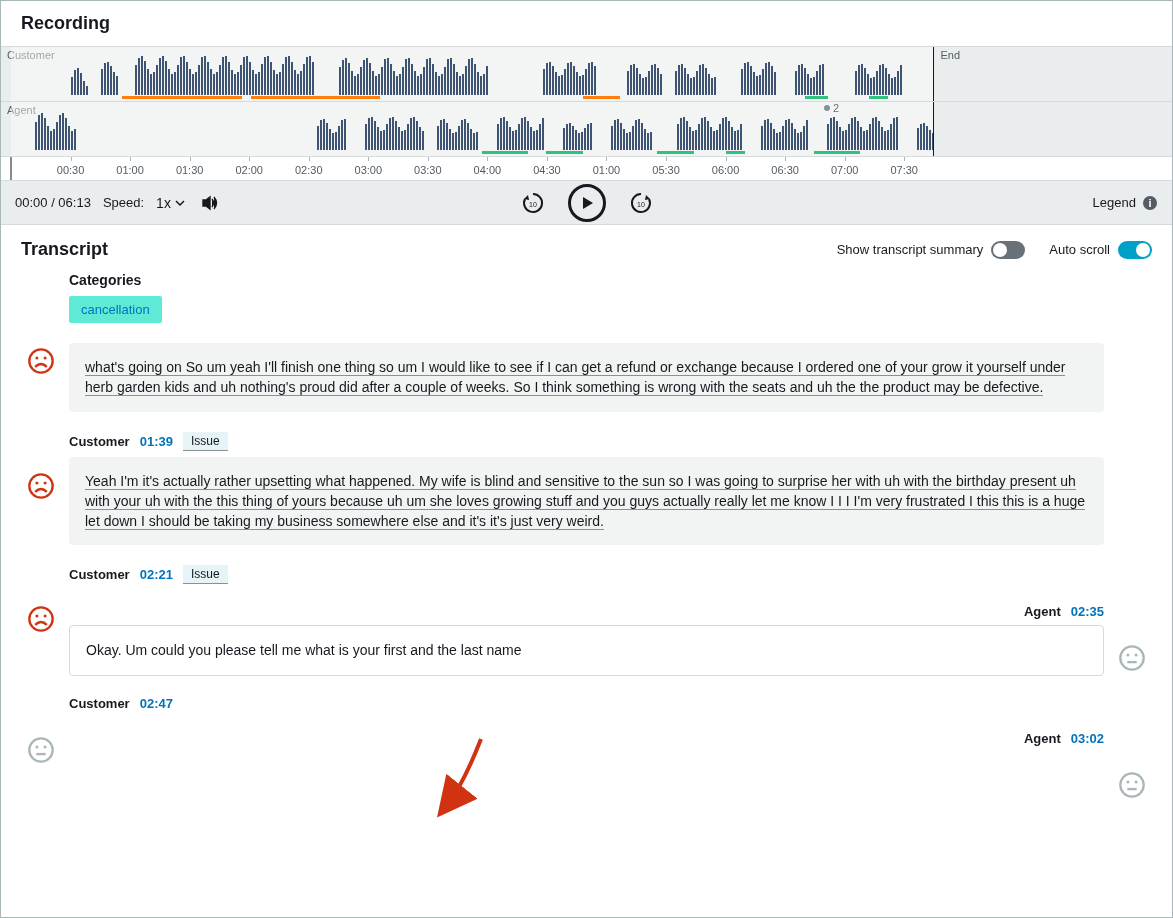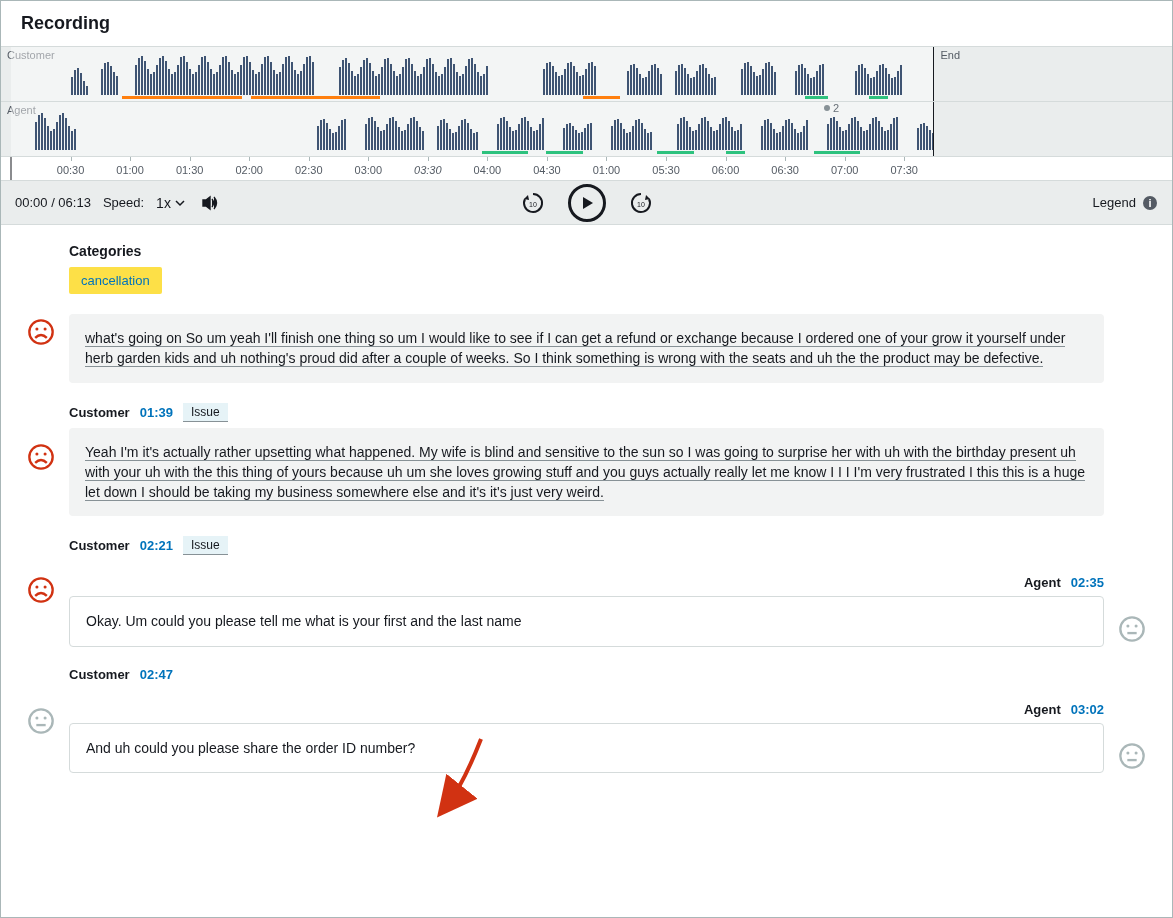--- a/index.html
+++ b/index.html
@@ -40,21 +40,21 @@
   .legend { position:absolute; right:14px; font-size:13px; display:flex; align-items:center; gap:6px;}
   
   .transcript { padding:10px 20px 40px 20px; height:680px; overflow:hidden;}
   .trow { display:flex; justify-content:space-between; align-items:center; margin-bottom:6px;}
   .toggle { display:inline-flex; align-items:center; gap:8px; font-size:13px;}
   .sw { width:34px; height:18px; border-radius:9px; position:relative; cursor:pointer;}
   .sw.off{ background:#687078;} .sw.on{ background:#00a1c9;}
   .sw b{position:absolute; width:14px; height:14px; background:#fff; border-radius:50%; top:2px;}
   .sw.off b{left:2px;} .sw.on b{right:2px;}
   .cat-title{ font-weight:700; margin:8px 0 8px 48px;}
-  .chip{ display:inline-block; background:#fde047; color:#0073bb; padding:6px 12px; border-radius:2px; font-size:13px; margin-left:48px;}
+  .chip{ display:inline-block; background:#5eead4; color:#0073bb; padding:6px 12px; border-radius:2px; font-size:13px; margin-left:48px;}
   .msg-block{ position:relative; margin:20px 0 6px 0;}
   .meta { font-size:13px; margin:0 0 6px 48px; display:flex; align-items:center; gap:10px;}
   .meta .who{font-weight:700;} .meta .ts{color:#0073bb; font-weight:600;}
   .tag{ background:#e6f3f7; color:#16191f; padding:2px 8px; font-size:12px; border-bottom:1px solid #879196;}
   .meta.right{ justify-content:flex-end; margin:0 48px 6px 0;}
   .bubble{ margin:0 48px; padding:14px 16px; border-radius:4px; font-size:14px; line-height:1.45;}
   .bubble.cust{ background:#f2f3f3;}
   .bubble.agent{ background:#fff; border:1px solid #d5dbdb;}
   .under{ border-bottom:1px solid #879196; display:inline;}
   .senti { position:absolute; left:6px; top:40px; width:28px; height:28px;}
@@ -859,21 +859,21 @@
         <div style="left: 129.097px;">01:00</div>
         <i style="left: 188.645px;"></i>
         <div style="left: 188.645px;">01:30</div>
         <i style="left: 248.194px;"></i>
         <div style="left: 248.194px;">02:00</div>
         <i style="left: 307.742px;"></i>
         <div style="left: 307.742px;">02:30</div>
         <i style="left: 367.29px;"></i>
         <div style="left: 367.29px;">03:00</div>
         <i style="left: 426.839px;"></i>
-        <div style="left: 426.839px; font-style: italic;">03:30</div>
+        <div style="left: 426.839px;">03:30</div>
         <i style="left: 486.387px;"></i>
         <div style="left: 486.387px;">04:00</div>
         <i style="left: 545.935px;"></i>
         <div style="left: 545.935px;">04:30</div>
         <i style="left: 605.484px;"></i>
         <div style="left: 605.484px;">01:00</div>
         <i style="left: 665.032px;"></i>
         <div style="left: 665.032px;">05:30</div>
         <i style="left: 724.581px;"></i>
         <div style="left: 724.581px;">06:00</div>
@@ -924,20 +924,37 @@
     <div class="legend">
       <span>Legend</span>
       <svg width="16" height="16">
           <circle cx="8" cy="8" r="7" fill="#545b64"></circle>
           <text x="8" y="12" font-size="11" font-weight="bold" text-anchor="middle" fill="#fff">i</text>
         </svg>
     </div>
   </div>
 
   <div class="transcript">
+    <div class="trow">
+      <div class="section-title" style="padding:4px 0;">Transcript</div>
+      <div style="display:flex; gap:24px;">
+        <div class="toggle">
+          <span>Show transcript summary</span>
+          <span class="sw off">
+              <b></b>
+            </span>
+        </div>
+        <div class="toggle">
+          <span>Auto scroll</span>
+          <span class="sw on">
+              <b></b>
+            </span>
+        </div>
+      </div>
+    </div>
 
     <div class="cat-title">Categories</div>
     <span class="chip">cancellation</span>
 
     <div id="messages">
         <div class="msg-block">
     <div class="senti  top0"><svg viewBox="0 0 24 24">
               <circle cx="12" cy="12" r="10" stroke="#d13212" stroke-width="2" fill="none"></circle>
               <circle cx="8.5" cy="9.5" r="1.3" fill="#d13212"></circle>
               <circle cx="15.5" cy="9.5" r="1.3" fill="#d13212"></circle>
@@ -1002,21 +1019,20 @@
     <div class="senti right "><svg viewBox="0 0 24 24">
               <circle cx="12" cy="12" r="10" stroke="#aab7b8" stroke-width="2" fill="none"></circle>
               <circle cx="8.5" cy="9.5" r="1.3" fill="#aab7b8"></circle>
               <circle cx="15.5" cy="9.5" r="1.3" fill="#aab7b8"></circle>
               <path d="M8 15.5 h8" stroke="#aab7b8" stroke-width="2" fill="none"></path>
             </svg></div>
     <div class="meta right">
             <span class="who">Agent</span>
             <span class="ts">03:02</span>
           </div>
-    <div class="bubble agent">And uh could you please share the order ID number?</div>
         </div>
       </div>
   </div>
 
   <svg class="arrow" width="60" height="90">
     <defs>
         <marker id="ah" markerWidth="10" markerHeight="10" refX="6" refY="5" orient="auto">
           <path d="M0 0 L10 5 L0 10 z" fill="#d13212"></path>
         </marker>
       </defs>

